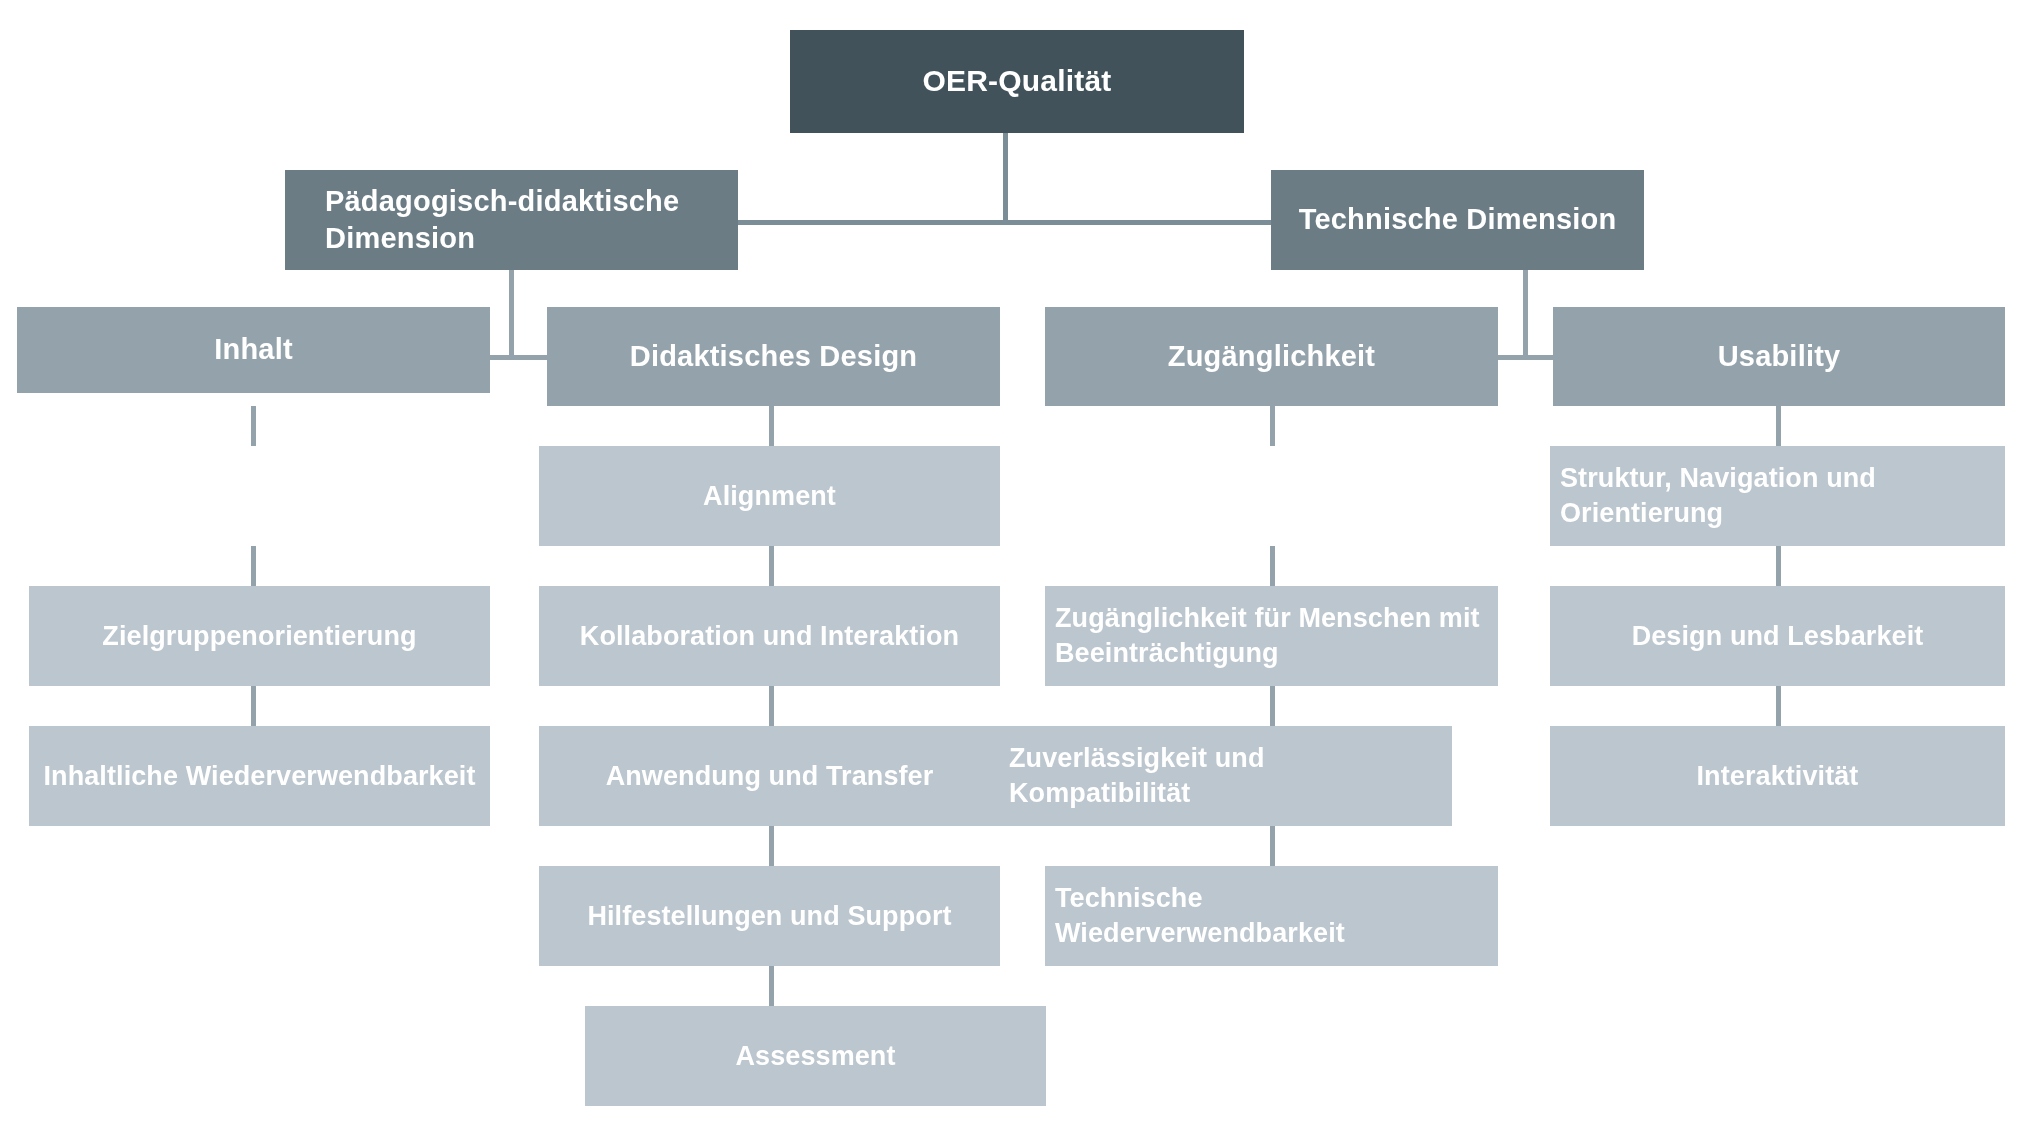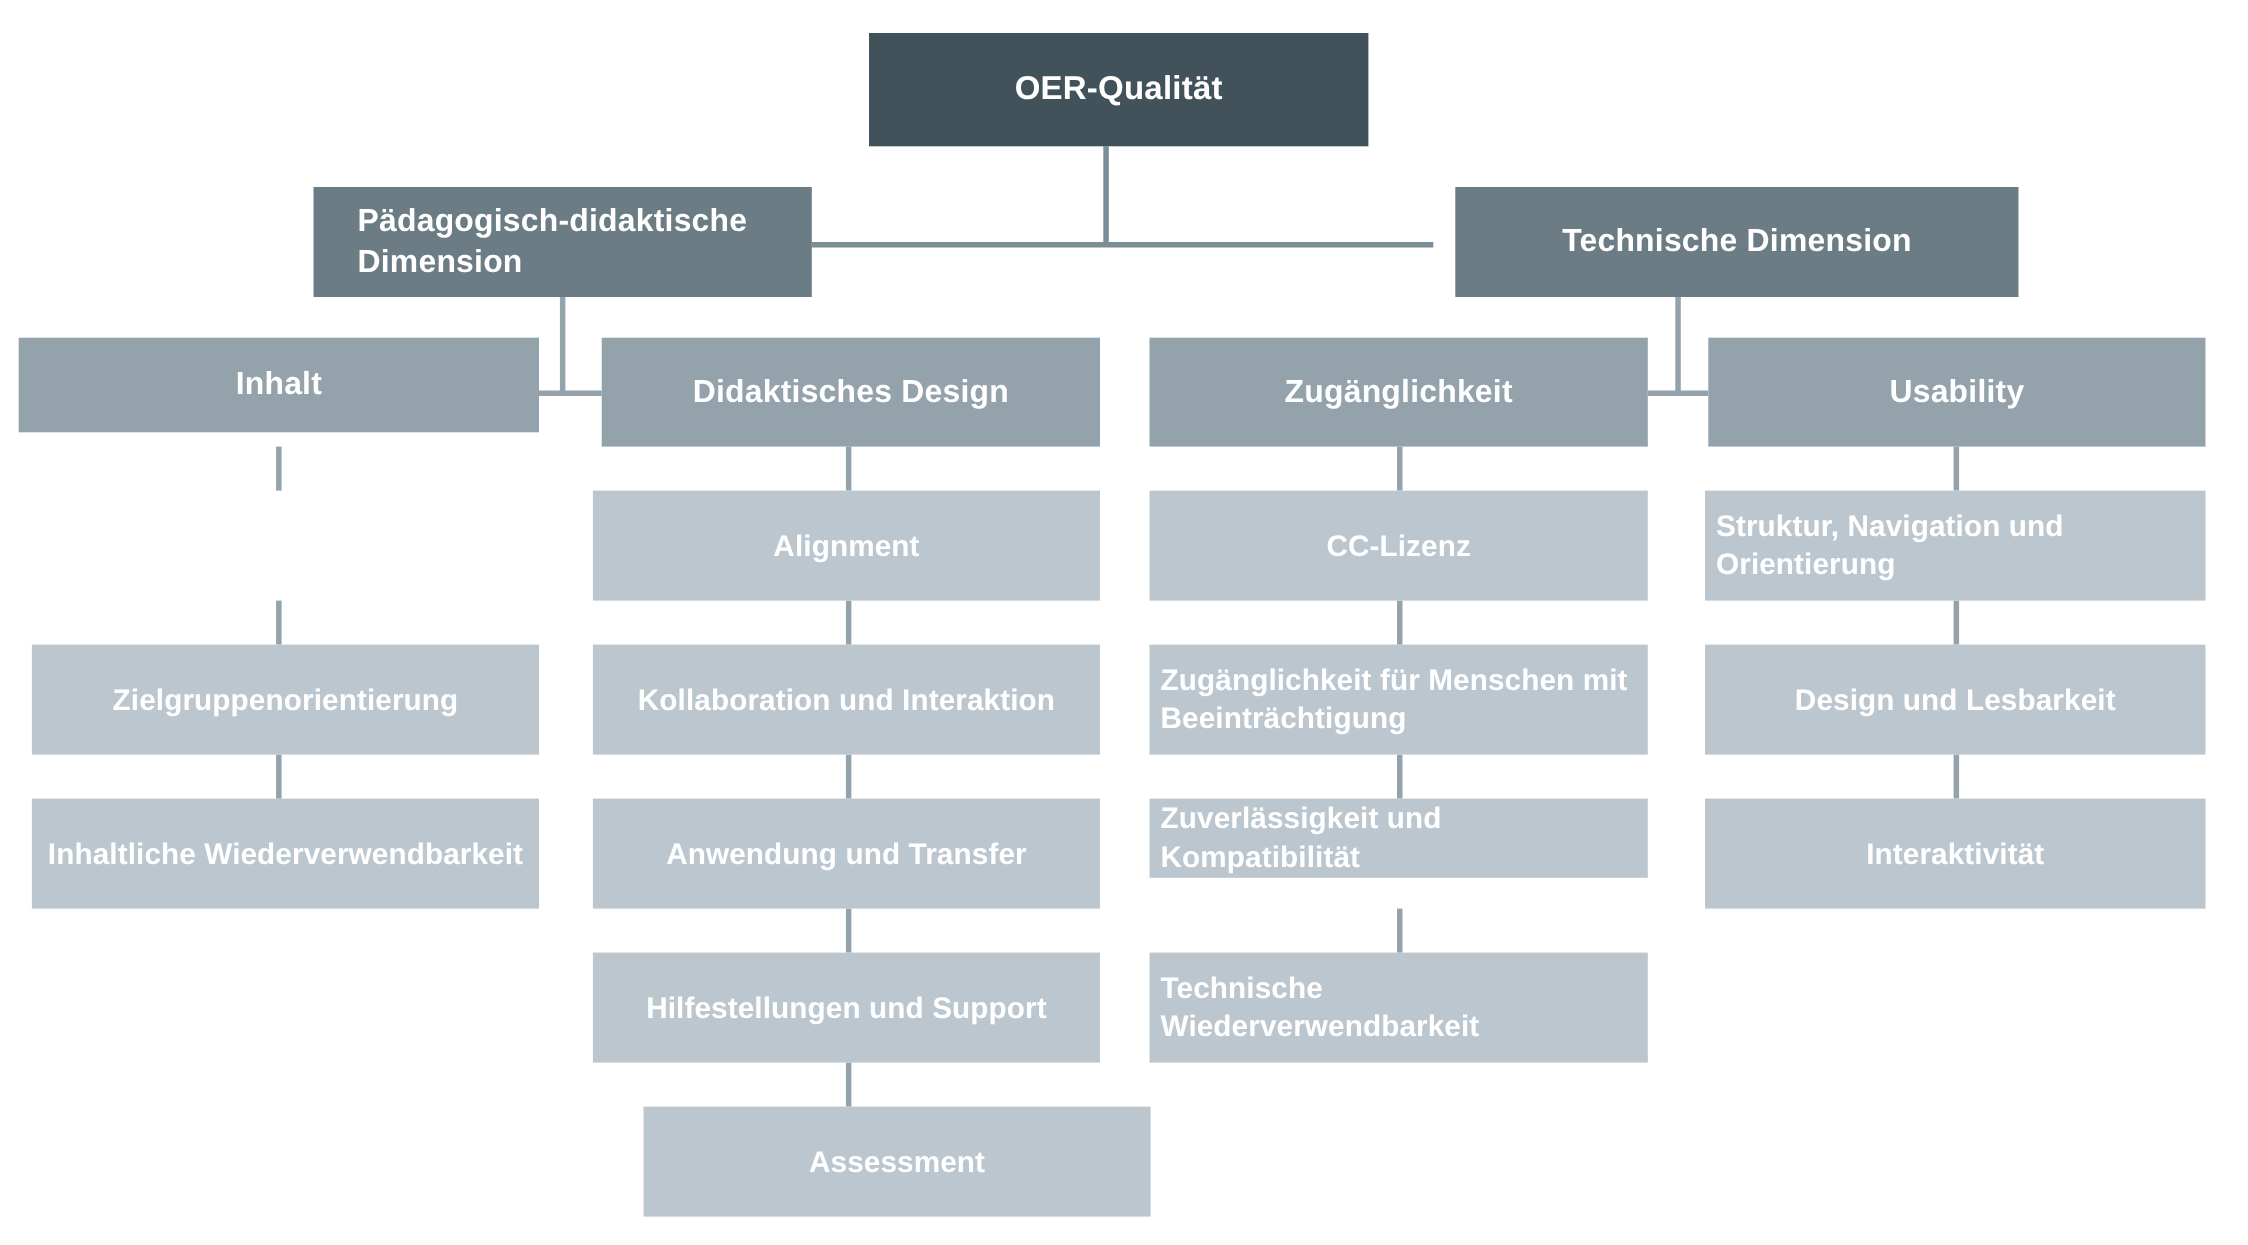--- a/index.html
+++ b/index.html
@@ -90,41 +90,40 @@
   <div class="conn conn-v" style="left:1270px; top:826px; height:40px;"></div>
 
   <div class="conn conn-v" style="left:1776px; top:406px; height:40px;"></div>
   <div class="conn conn-v" style="left:1776px; top:546px; height:40px;"></div>
   <div class="conn conn-v" style="left:1776px; top:686px; height:40px;"></div>
 
   <div class="node lvl-root" style="left:790px; top:30px; width:454px; height:103px;">OER-Qualität</div>
 
   <div class="node lvl-dim" style="left:285px; top:170px; width:453px; height:100px;padding-left:40px;">Pädagogisch-didaktische Dimension</div>
 
-  <div class="node lvl-dim" style="left:1323px; top:170px; width:512px; height:100px;">Technische Dimension</div>
+  <div class="node lvl-dim" style="left:1271px; top:170px; width:373px; height:100px;">Technische Dimension</div>
 
   <div class="node lvl-cat" style="left:17px; top:307px; width:473px; height:86px;">Inhalt</div>
 
   <div class="node lvl-cat" style="left:547px; top:307px; width:453px; height:99px;">Didaktisches Design</div>
 
   <div class="node lvl-cat" style="left:1045px; top:307px; width:453px; height:99px;">Zugänglichkeit</div>
 
   <div class="node lvl-cat" style="left:1553px; top:307px; width:452px; height:99px;">Usability</div>
 
   <div class="node lvl-leaf" style="left:29px; top:586px; width:461px; height:100px;">Zielgruppenorientierung</div>
   <div class="node lvl-leaf" style="left:29px; top:726px; width:461px; height:100px;">Inhaltliche Wiederverwendbarkeit</div>
 
   <div class="node lvl-leaf" style="left:539px; top:446px; width:461px; height:100px;">Alignment</div>
   <div class="node lvl-leaf" style="left:539px; top:586px; width:461px; height:100px;">Kollaboration und Interaktion</div>
   <div class="node lvl-leaf" style="left:539px; top:726px; width:461px; height:100px;">Anwendung und Transfer</div>
   <div class="node lvl-leaf" style="left:539px; top:866px; width:461px; height:100px;">Hilfestellungen und Support</div>
   <div class="node lvl-leaf" style="left:539px; top:1006px; width:461px; height:100px;margin-left:46px;">Assessment</div>
 
-  <div class="node lvl-leaf" style="left:1045px; top:446px; width:453px; height:100px;">CC-Lizenz</div>
   <div class="node lvl-leaf" style="left:1045px; top:586px; width:453px; height:100px;">Zugänglichkeit für Menschen mit Beeinträchtigung</div>
-  <div class="node lvl-leaf" style="left:1045px; top:726px; width:453px; height:72px;">Zuverlässigkeit und Kompatibilität</div>
+  <div class="node lvl-leaf" style="left:999px; top:726px; width:453px; height:100px;">Zuverlässigkeit und Kompatibilität</div>
   <div class="node lvl-leaf" style="left:1045px; top:866px; width:453px; height:100px;">Technische Wiederverwendbarkeit</div>
 
   <div class="node lvl-leaf" style="left:1550px; top:446px; width:455px; height:100px;">Struktur, Navigation und Orientierung</div>
   <div class="node lvl-leaf" style="left:1550px; top:586px; width:455px; height:100px;">Design und Lesbarkeit</div>
   <div class="node lvl-leaf" style="left:1550px; top:726px; width:455px; height:100px;">Interaktivität</div>
 
 </div>
 
 </body></html>

